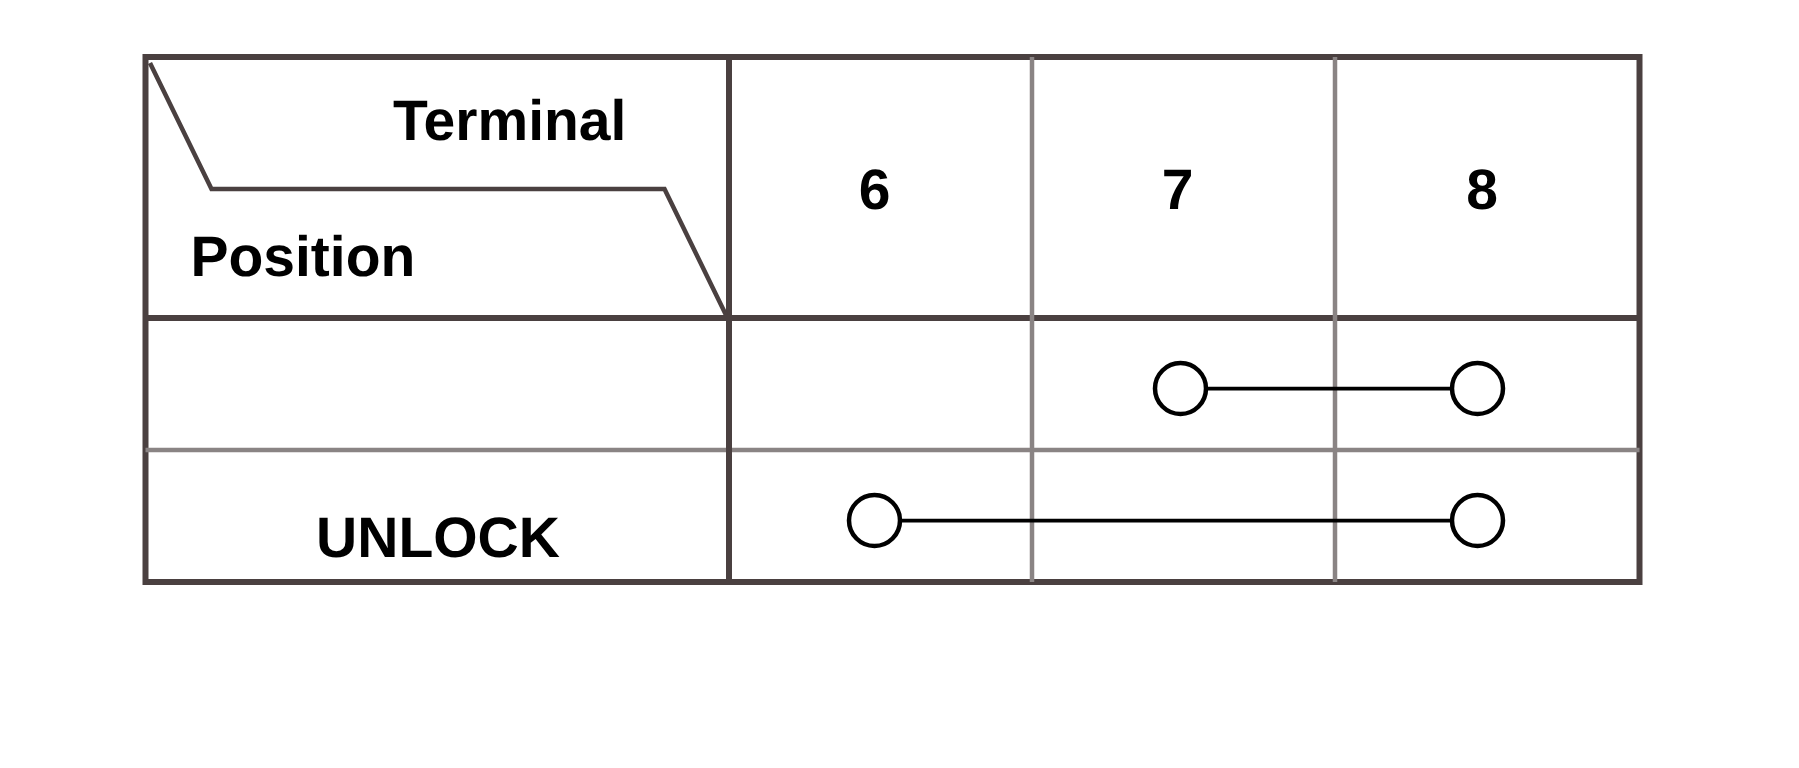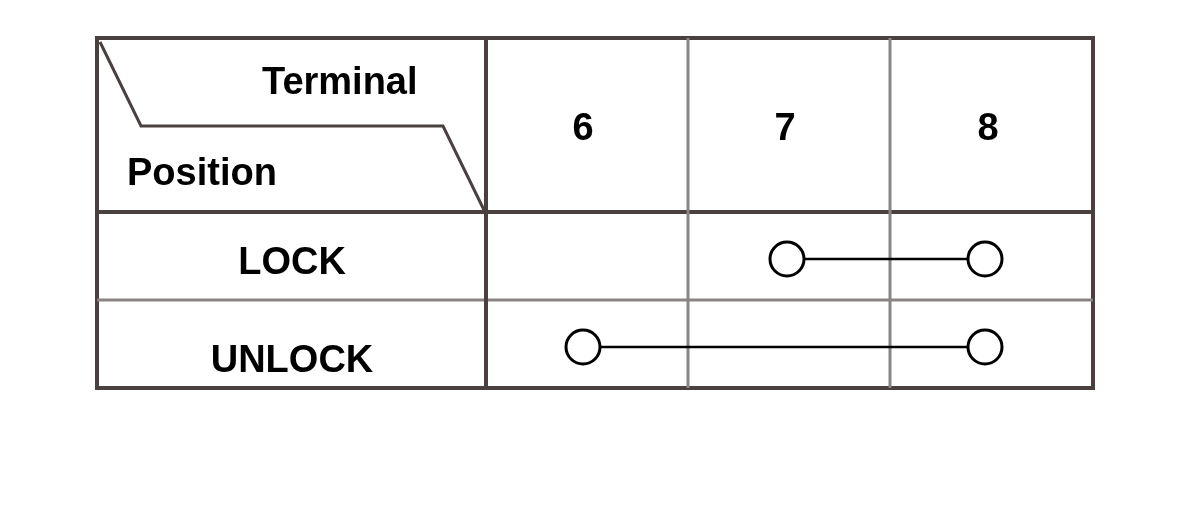--- a/index.html
+++ b/index.html
@@ -44,15 +44,14 @@
     </g>
   </svg>
 
   <div class="lbl hdr-terminal">Terminal</div>
   <div class="lbl hdr-position">Position</div>
 
   <div class="lbl col-h" style="left:583px;">6</div>
   <div class="lbl col-h" style="left:785px;">7</div>
   <div class="lbl col-h" style="left:988px;">8</div>
 
-  <div class="lbl row-h" style="left:292px; top:242px;">LOCK</div>
   <div class="lbl row-h" style="left:292px; top:340px;">UNLOCK</div>
 </div>
 
 </body></html>

